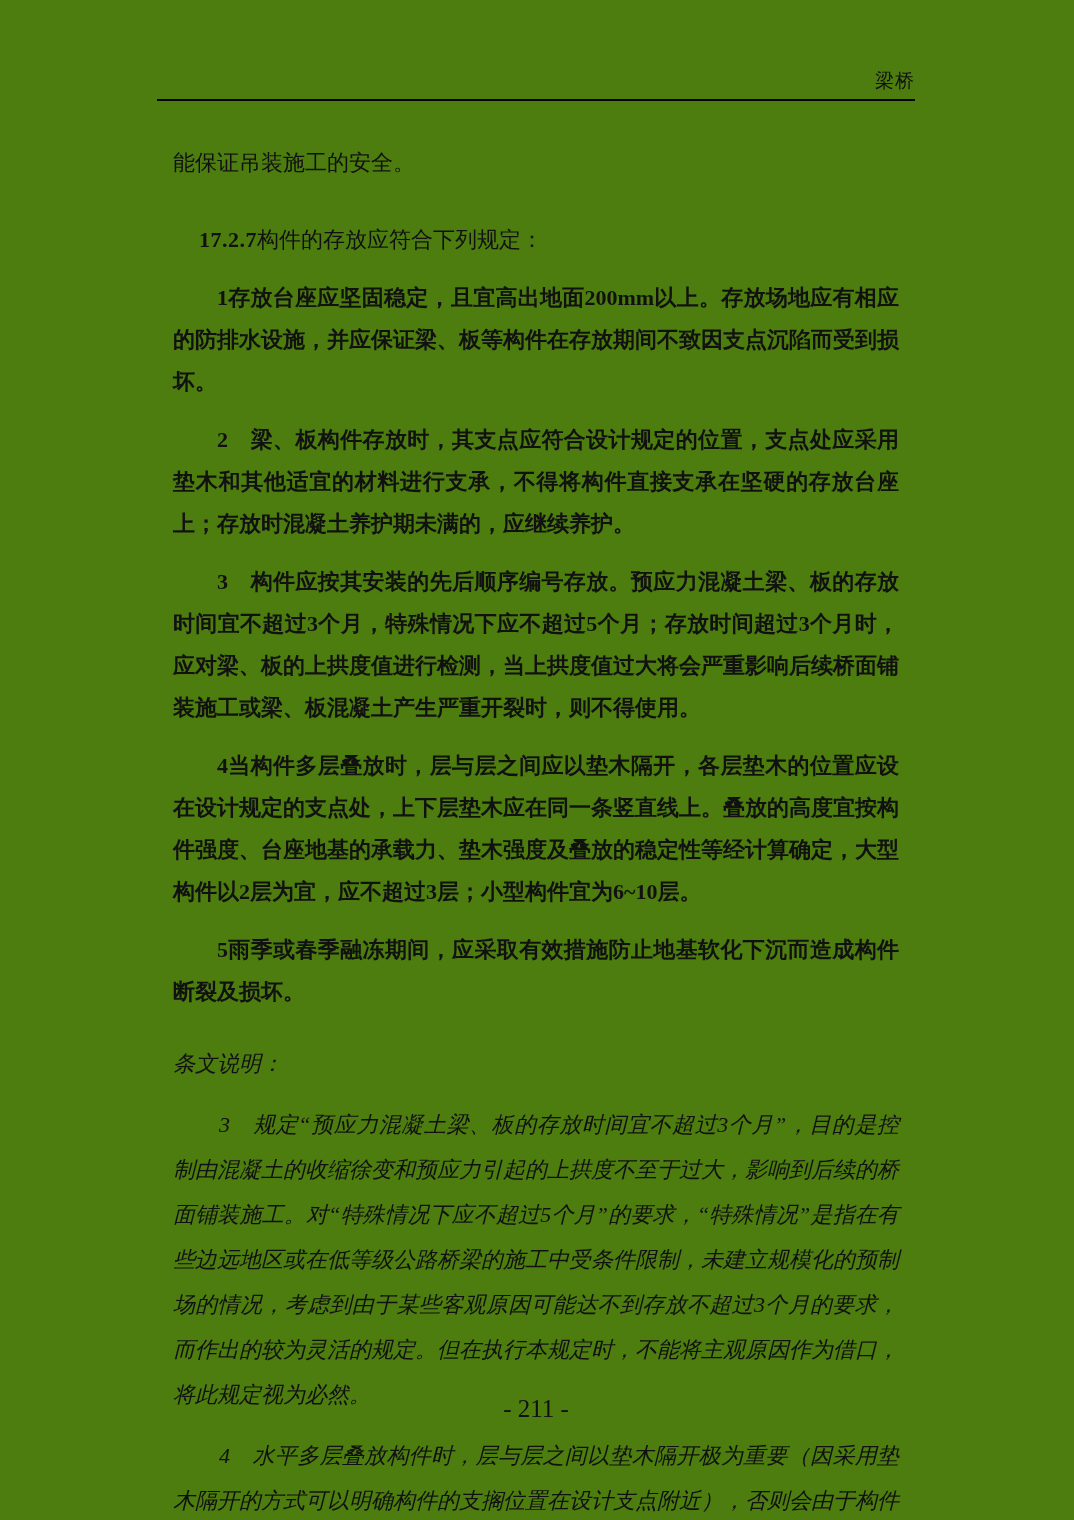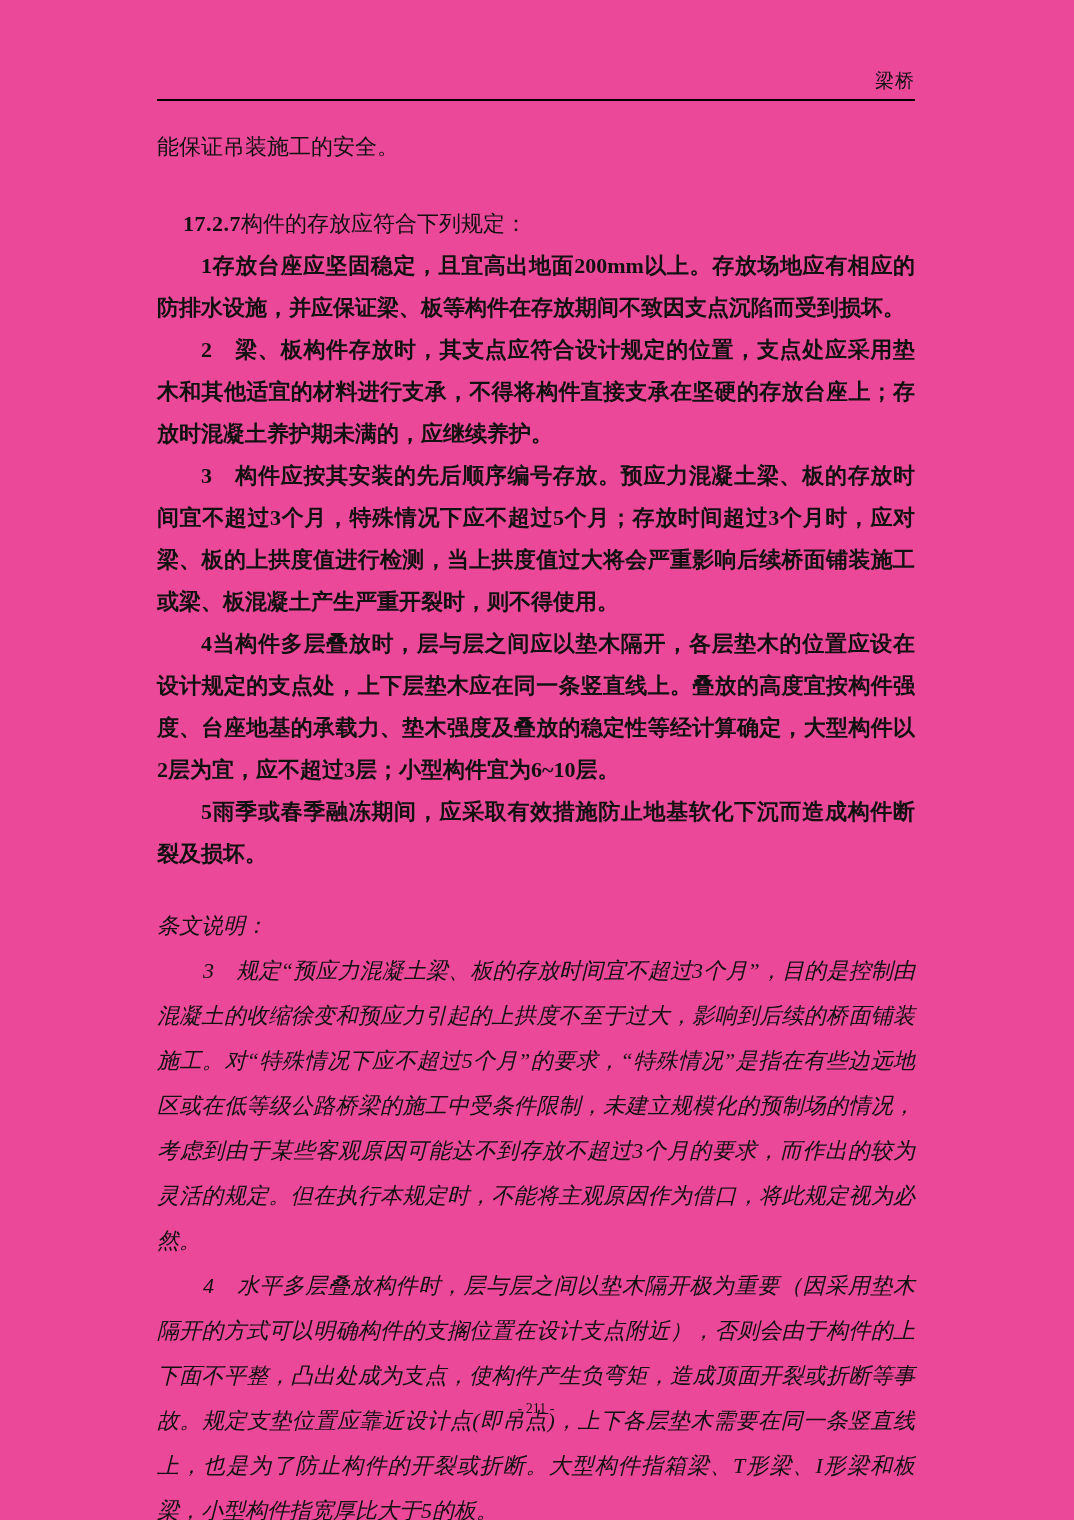--- a/index.html
+++ b/index.html
@@ -4,21 +4,21 @@
 <style>
   html, body {
     margin: 0;
     padding: 0;
     background: #ffffff;
   }
   .page {
     position: relative;
     width: 1074px;
     height: 1520px;
-    background: #ec4899;
+    background: #4d7c0f;
     color: #111111;
     font-family: "Liberation Serif", "DejaVu Serif", serif;
     overflow: hidden;
   }
   
   .header {
     position: absolute;
     top: 68px;
     left: 157px;
     width: 758px;
@@ -38,21 +38,21 @@
   
   .body-block {
     position: absolute;
     top: 126px;
     left: 157px;
     width: 758px;
     font-size: 22px;
     line-height: 42px;
     text-align: justify;
   }
-  .body-block p { margin: 0; }
+  .body-block p { margin: 16px; }
   .continuation { text-indent: 0; }
   .clause-heading {
     margin-top: 35px !important;
     text-indent: 26px;
   }
   .clause-heading .clause-number {
     font-weight: bold;
     letter-spacing: 0.5px;
   }
   .body-para { text-indent: 44px; font-weight: bold; }
@@ -69,21 +69,21 @@
     line-height: 45px;
     text-indent: 46px;
   }
   
   .footer {
     position: absolute;
     top: 1396px;
     left: 157px;
     width: 758px;
     text-align: center;
-    font-size: 14px;
+    font-size: 25px;
     line-height: 26px;
   }
 </style>
 </head>
 <body>
 
 <div class="page">
 
   <div class="header">
     <span>梁桥</span>

